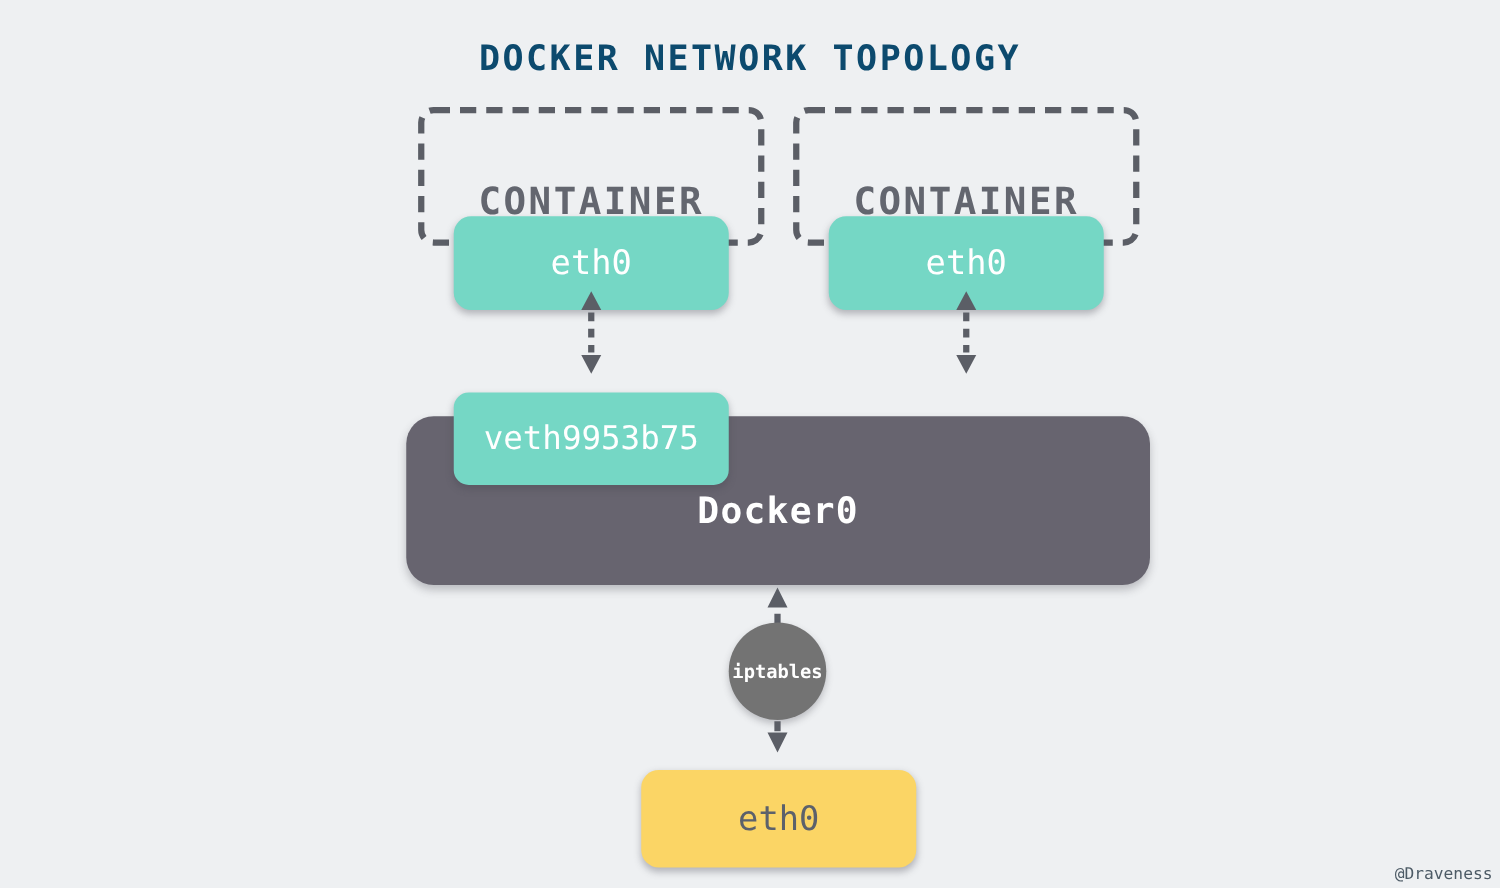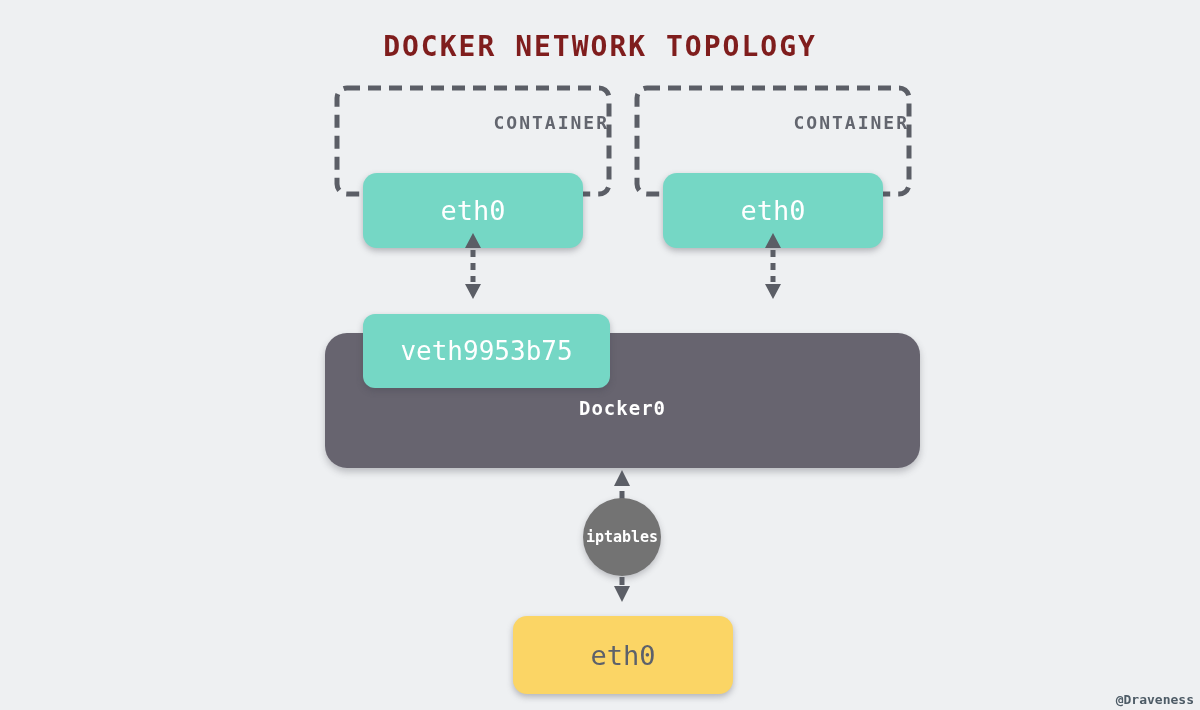--- a/index.html
+++ b/index.html
@@ -17,40 +17,41 @@
   }
   .title {
     position: absolute;
     top: 30px;
     left: 0;
     width: 100%;
     text-align: center;
     font-size: 28px;
     font-weight: bold;
     letter-spacing: 2px;
-    color: #7f1d1d;
+    color: #0c4a6e;
   }
   .dashed-box {
     position: absolute;
     overflow: visible;
   }
   .dashed-box rect {
     fill: none;
     stroke: #5b5e66;
     stroke-width: 5;
     stroke-dasharray: 13 8;
   }
   .container-label {
     position: absolute;
     width: 272px;
-    text-align: right;
-    font-size: 18px;
+    text-align: center;
+    font-size: 30px;
     font-weight: bold;
     letter-spacing: 2px;
     color: #63666f;
+    margin-top: 32px;
   }
   .node {
     position: absolute;
     display: flex;
     align-items: center;
     justify-content: center;
     font-weight: normal;
     box-shadow: 0 3px 6px rgba(70,70,80,0.35);
     margin-top: 16px;
   }
@@ -58,39 +59,39 @@
     background: #75d7c5;
     color: #ffffff;
     border-radius: 14px;
   }
   .eth-node {
     width: 220px;
     height: 75px;
     font-size: 27px;
   }
   .veth-node {
-    width: 247px;
+    width: 220px;
     height: 74px;
     font-size: 26px;
     border-radius: 12px;
   }
   .bridge {
     position: absolute;
     left: 325px;
     top: 333px;
     width: 595px;
     height: 135px;
     background: #67646f;
     border-radius: 22px;
     display: flex;
     align-items: center;
     justify-content: center;
     padding-top: 14px;
     color: #ffffff;
-    font-size: 19px;
+    font-size: 29px;
     font-weight: bold;
     letter-spacing: 1px;
     box-shadow: 0 4px 7px rgba(70,70,80,0.3);
   }
   .nat-circle {
     position: absolute;
     left: 583px;
     top: 498px;
     width: 78px;
     height: 78px;
@@ -115,21 +116,21 @@
     border-radius: 14px;
   }
   .arrow { position: absolute; overflow: visible; }
   .arrow line { stroke: #5b5e66; stroke-width: 5; }
   .arrow polygon { fill: #5b5e66; }
   .watermark {
     position: absolute;
     right: 6px;
     bottom: 3px;
     font-size: 13px;
-    font-weight: bold;
+    font-weight: normal;
     color: #4d5b66;
   }
 </style>
 </head>
 <body>
 
 <div class="canvas">
 
   <div class="title">DOCKER NETWORK TOPOLOGY</div>
 

